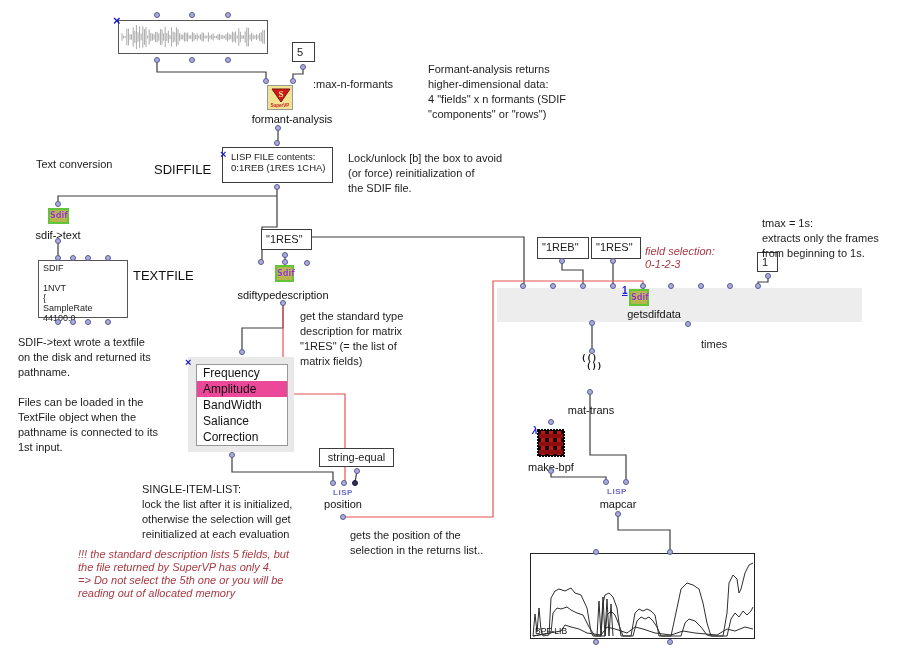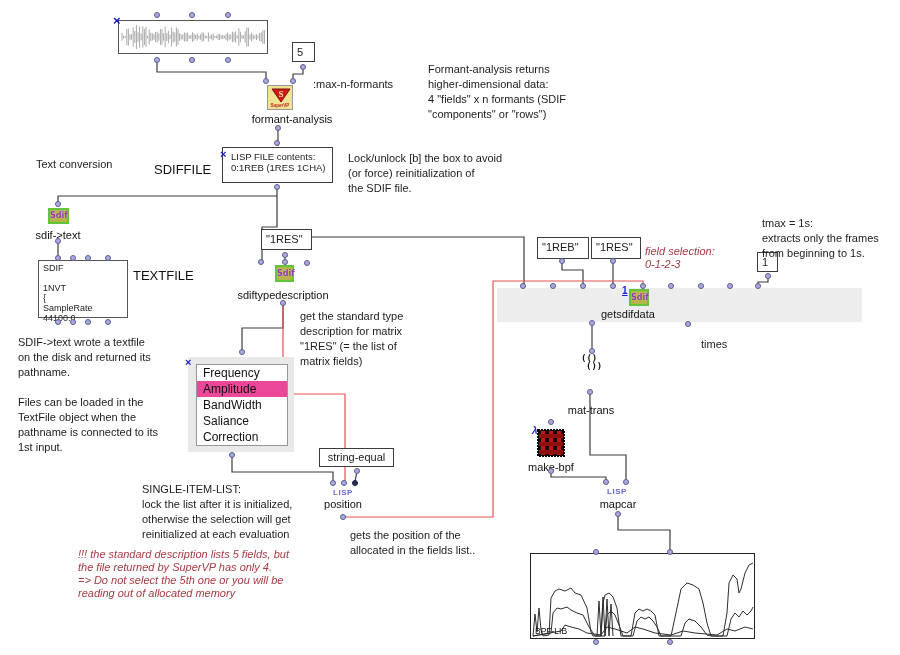--- a/index.html
+++ b/index.html
@@ -140,31 +140,31 @@
 reinitialized at each evaluation</div>
   <div class="cmt-red pre" style="left:78px;top:548px;">!!! the standard description lists 5 fields, but
 the file returned by SuperVP has only 4.
 =&gt; Do not select the 5th one or you will be
 reading out of allocated memory</div>
 
   <div class="pbox" style="left:319px;top:448px;width:75px;height:19px;font-size:11px;text-align:center;padding-top:2px;">string-equal</div>
   <div class="lisp" style="left:330px;top:488px;width:26px;">LISP</div>
   <div class="boxlabel" style="left:320px;top:498px;width:46px;">position</div>
   <div class="cmt pre" style="left:350px;top:528px;">gets the position of the
-allocated in the fields list..</div>
+selection in the returns list..</div>
 
   <div class="pbox valuetext" style="left:537px;top:237px;width:52px;height:22px;">"1REB"</div>
   <div class="pbox valuetext" style="left:591px;top:237px;width:50px;height:22px;">"1RES"</div>
   <div class="cmt-red pre" style="left:645px;top:245px;">field selection:
 0-1-2-3</div>
 
   <div class="graybar" style="left:497px;top:288px;width:365px;height:34px;"></div>
   <div class="iconbox sdif-icon" style="left:629px;top:289px;width:20px;height:17px;line-height:13px;z-index:3;">Sdif</div>
   <div class="badge1" style="left:622px;top:285px;">1</div>
-  <div class="barlabel" style="left:601px;top:308px;width:80px;text-align:left;">getsdifdata</div>
+  <div class="barlabel" style="left:601px;top:308px;width:80px;text-align:right;">getsdifdata</div>
   <div class="cmt" style="left:701px;top:337px;">times</div>
 
   <div class="cmt pre" style="left:762px;top:216px;">tmax = 1s:
 extracts only the frames
 from beginning to 1s.</div>
   <div class="pbox valuetext" style="left:757px;top:252px;width:21px;height:20px;">1</div>
 
   <div class="mattrans" style="left:581px;top:354px;">
     <div>(()</div>
     <div style="padding-left:5px;">())</div>

